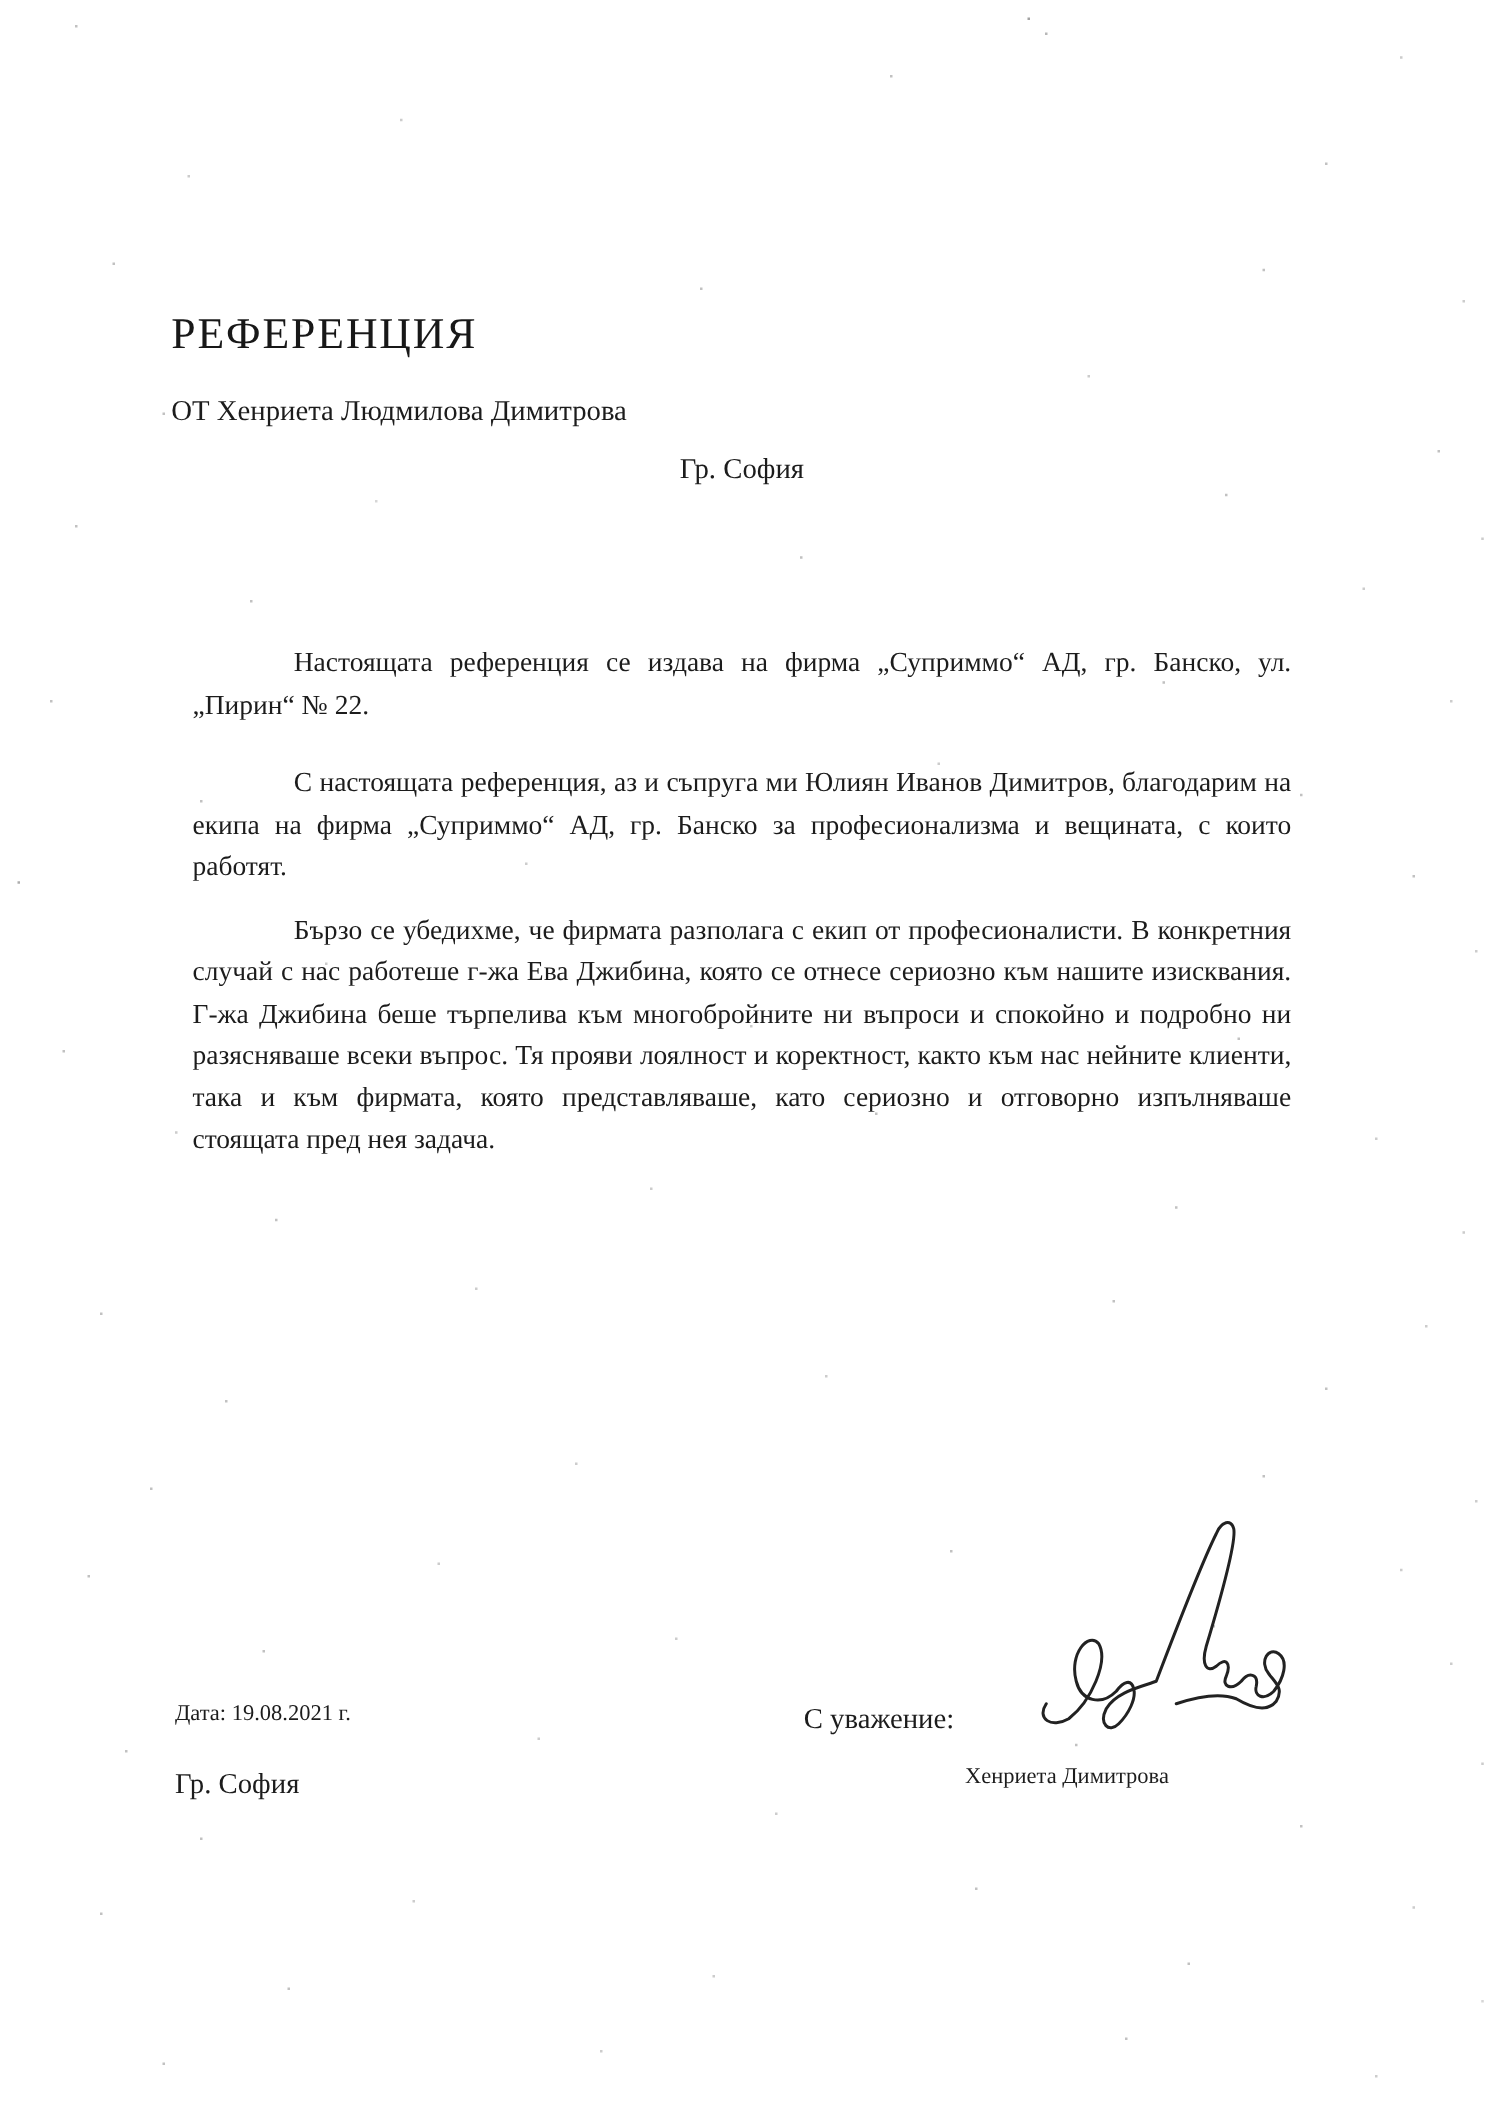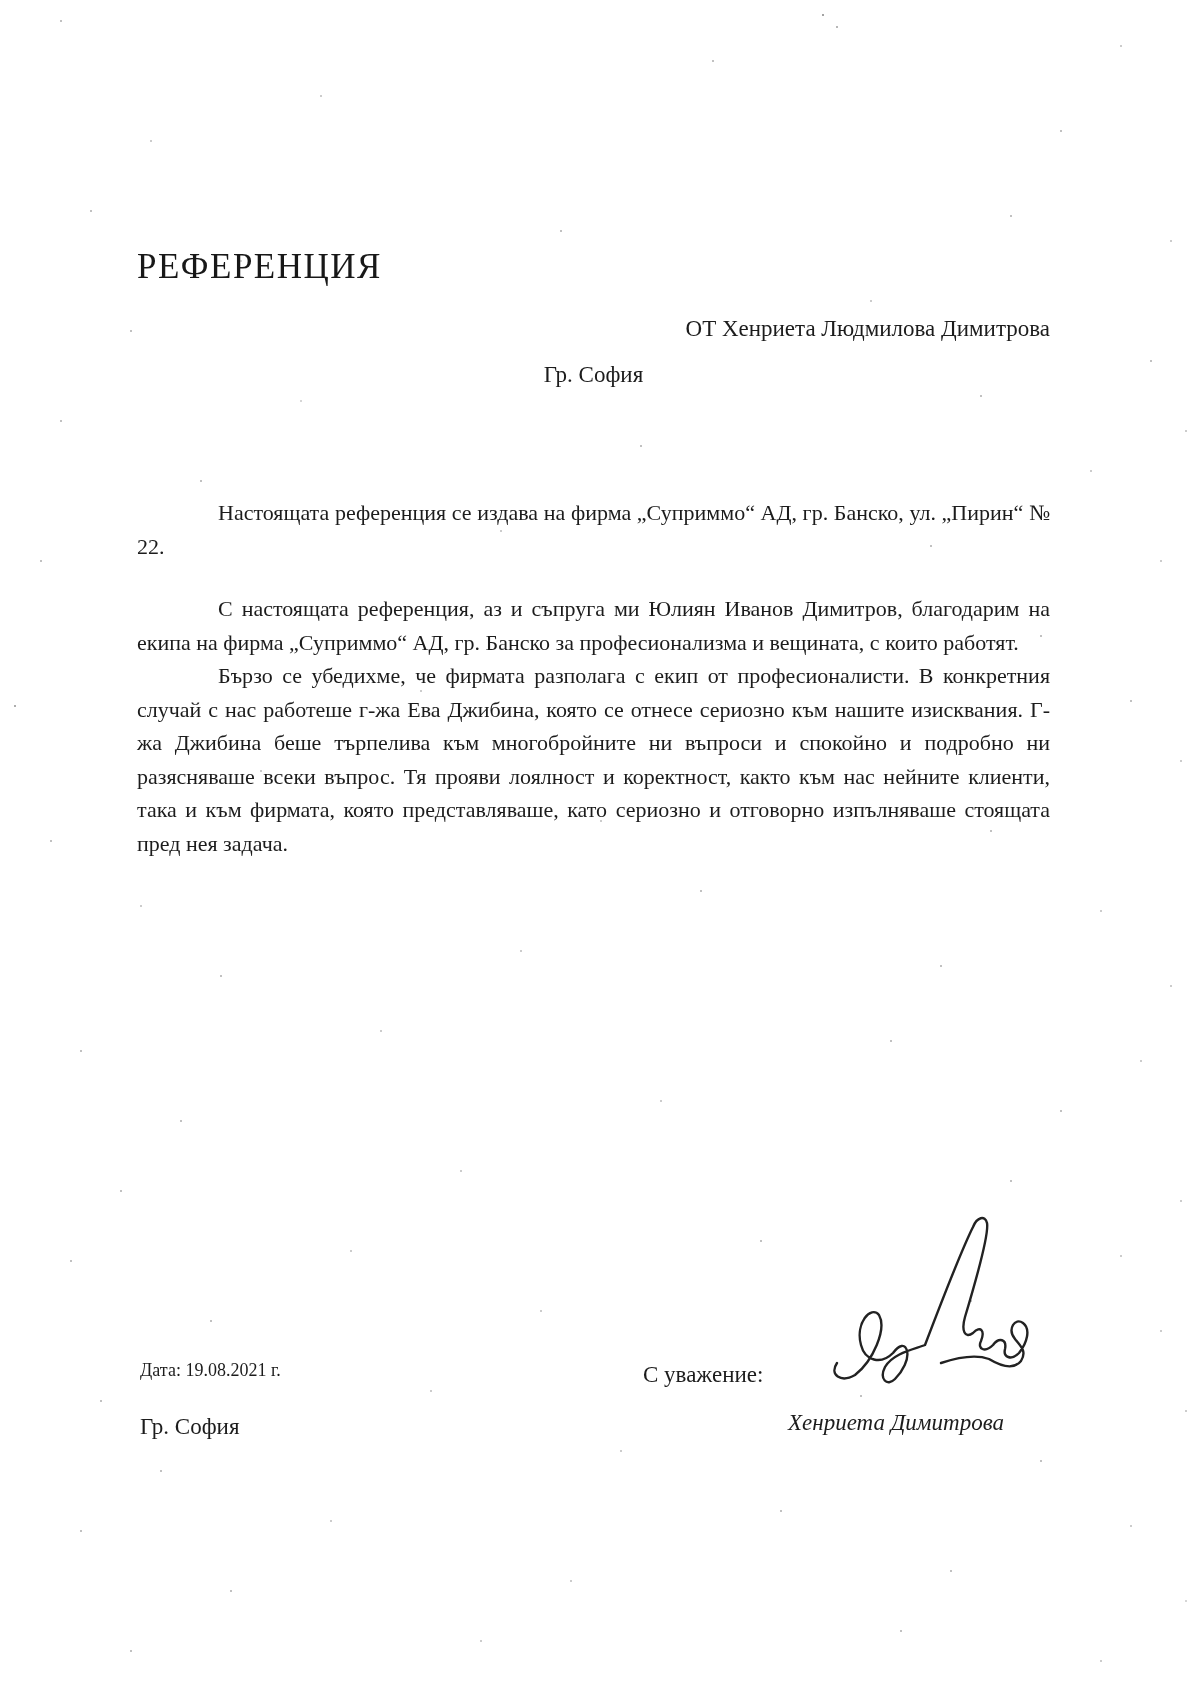--- a/index.html
+++ b/index.html
@@ -48,39 +48,39 @@
       480px 1640px rgba(50,50,50,.25), 900px 1630px rgba(50,50,50,.3), 1100px 1660px rgba(50,50,50,.25);
   }
 
   .title {
     position: absolute; top: 247px; left: 137px; width: 913px;
     font-size: 35px; letter-spacing: 1.5px;
     color: #181818;
   }
   .author-line {
     position: absolute; top: 316px; left: 137px; width: 913px;
-    text-align: right; font-size: 23px;
+    text-align: left; font-size: 23px;
   }
   .city-line {
     position: absolute; top: 362px; left: 137px; width: 913px;
     text-align: center; font-size: 23px;
   }
 
   .letter-body {
     position: absolute; top: 496px; left: 137px; width: 913px;
     font-size: 22px; line-height: 33.5px;
     text-align: justify;
   }
-  .letter-body p { margin: 0; text-indent: 81px; }
+  .letter-body p { margin: 17px; text-indent: 81px; }
   .letter-body p.gap-after { margin-bottom: 29px; }
 
   .date-line   { position: absolute; top: 1360px; left: 140px;  font-size: 18px; }
   .closing     { position: absolute; top: 1362px; left: 643px;  font-size: 23px; }
   .place-line  { position: absolute; top: 1414px; left: 140px;  font-size: 23px; }
-  .signer-name { position: absolute; top: 1410px; left: 788px;  font-size: 23px; font-style: italic; }
+  .signer-name { position: absolute; top: 1410px; left: 772px;  font-size: 18px; }
 
   .signature {
     position: absolute; top: 1213px; left: 823px;
     width: 220px; height: 178px;
   }
   .signature svg { width: 100%; height: 100%; }
 </style>
 </head>
 <body>
 

